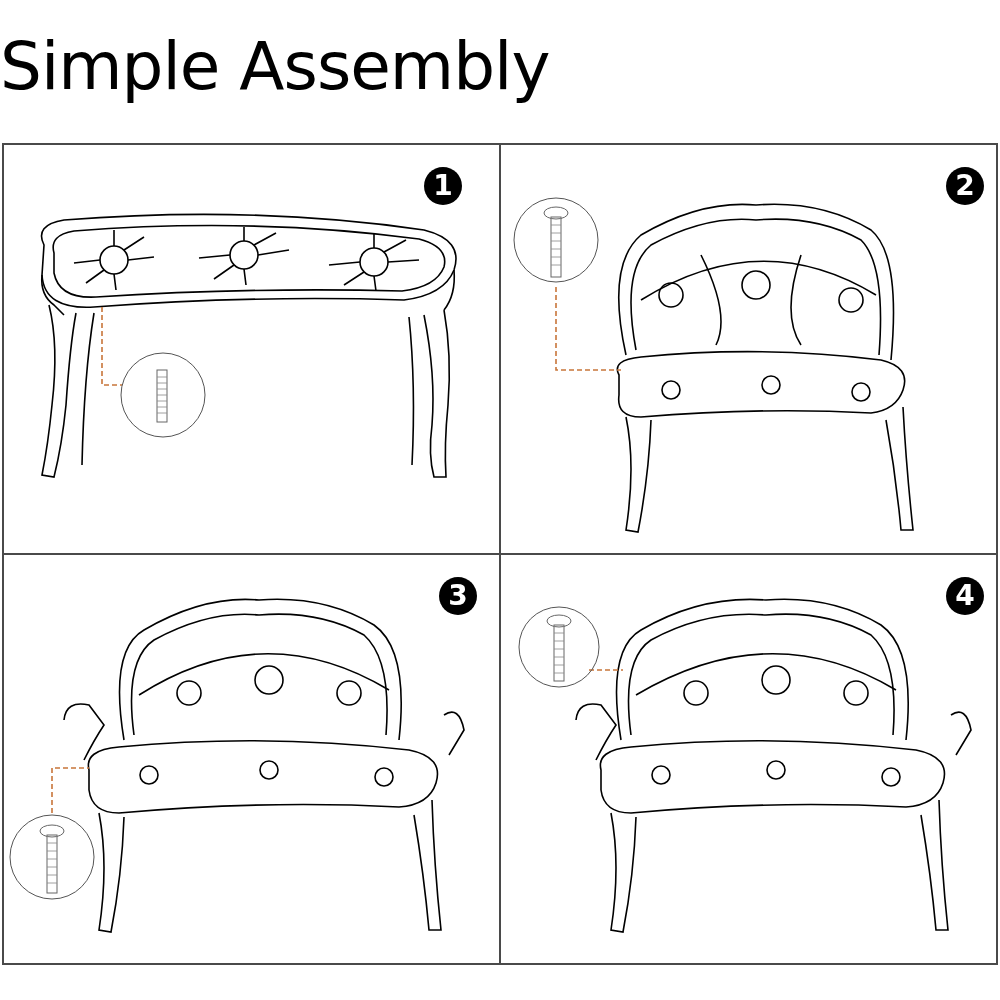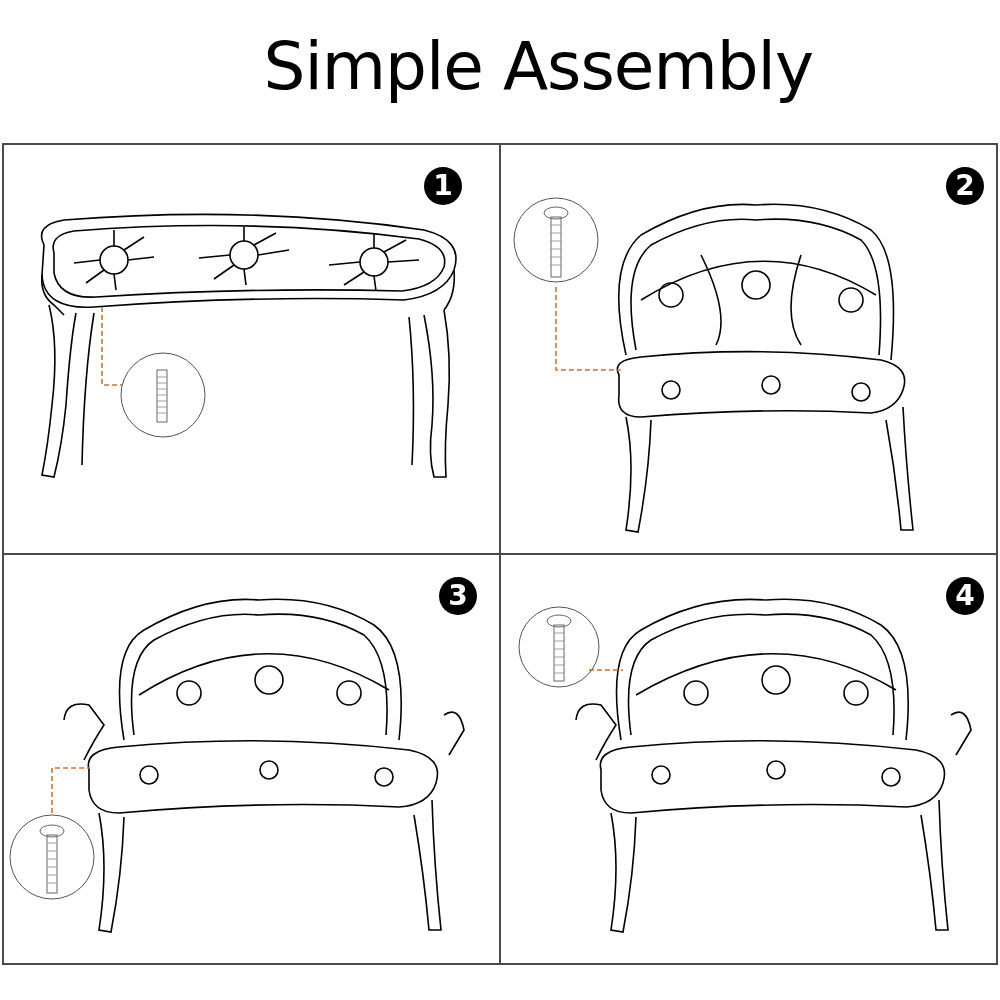--- a/index.html
+++ b/index.html
@@ -1,17 +1,17 @@
 <!DOCTYPE html>
 <html><head>
 <meta charset="utf-8">
 <style>
   html,body{margin:0;padding:0;background:#fff;}
   body{width:1000px;height:1000px;position:relative;overflow:hidden;font-family:"DejaVu Sans","Liberation Sans",sans-serif;}
-  .title{position:absolute;left:0;top:28px;width:813px;text-align:right;font-size:66px;color:#000;font-family:"DejaVu Sans",sans-serif;letter-spacing:-1px;}
+  .title{position:absolute;left:0;top:28px;width:813px;text-align:left;font-size:66px;color:#000;font-family:"DejaVu Sans",sans-serif;letter-spacing:-1px;}
   .panel{position:absolute;border:2px solid #4a4a4a;box-sizing:border-box;background:#fff;}
   .badge{position:absolute;width:38px;height:38px;border-radius:50%;background:#000;color:#fff;font-weight:bold;font-size:28px;line-height:38px;text-align:center;font-family:"DejaVu Sans",sans-serif;}
   svg{position:absolute;left:0;top:0;}
 </style>
 </head>
 <body>
 
 <div class="title">Simple Assembly</div>
 
 <div class="panel" style="left:2px;top:143px;width:499px;height:412px;">

